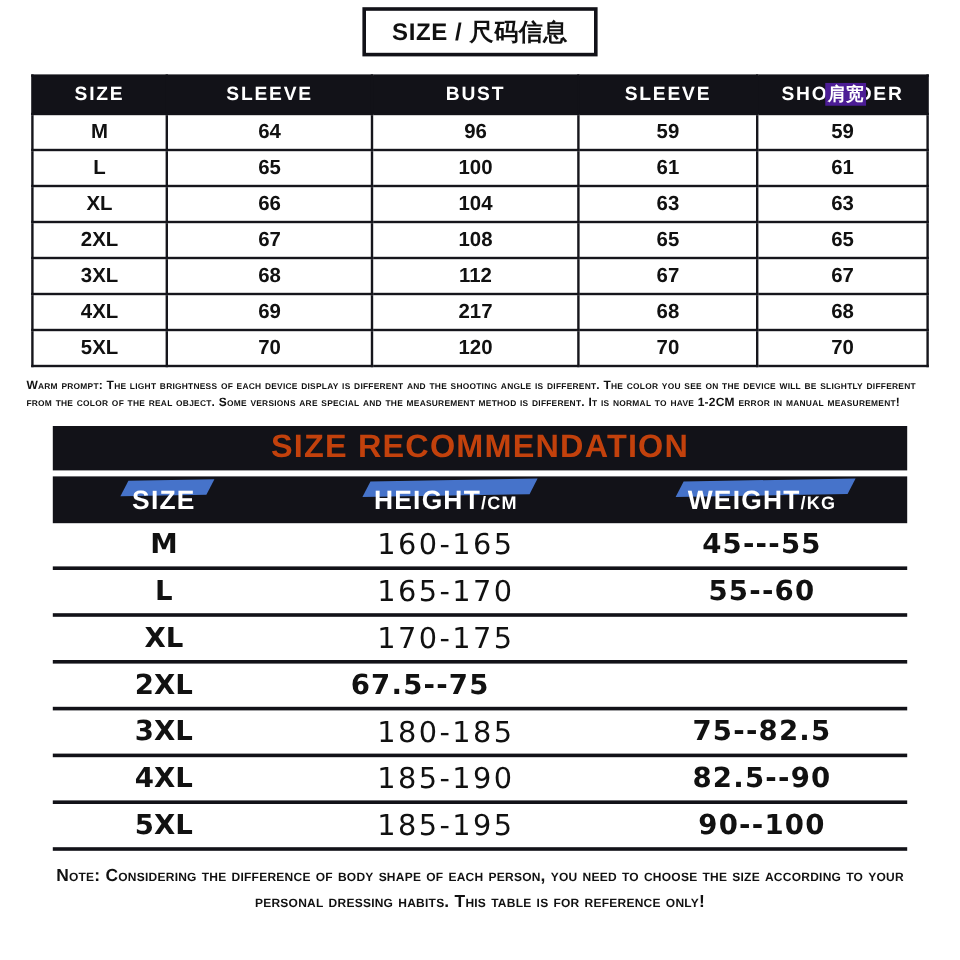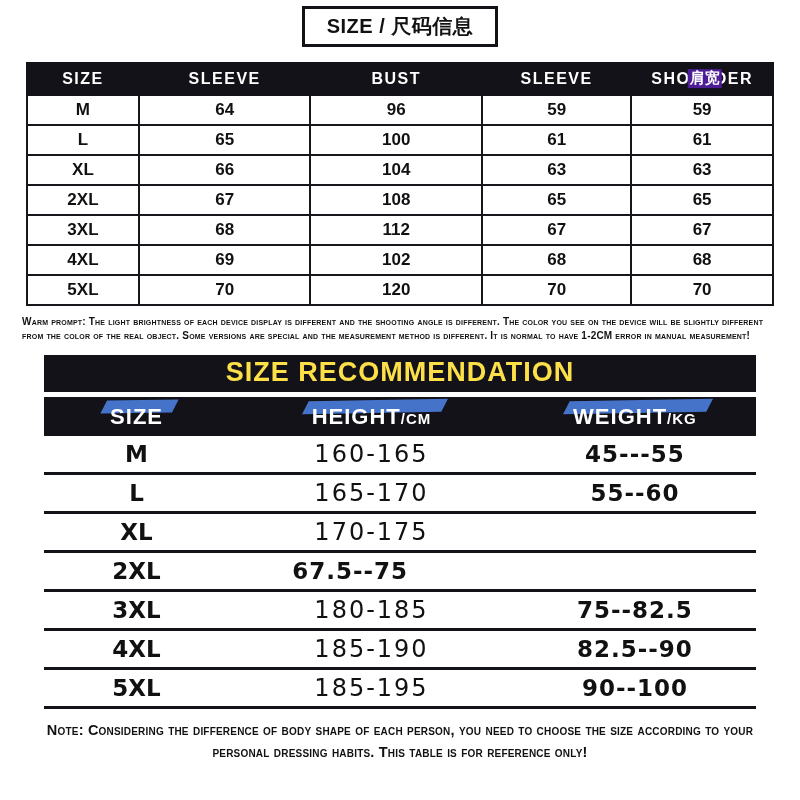--- a/index.html
+++ b/index.html
@@ -18,21 +18,21 @@
   .sh-wrap{position:relative;display:inline-block;}
   .cn-overlay{position:absolute;left:50%;top:50%;transform:translate(-42%,-52%);
               background:#4c1d95;padding:0 2px;font-size:15px;letter-spacing:0;white-space:nowrap;}
 
   
   .warm{width:756px;margin:9px auto 0;text-align:left;font-variant:small-caps;
         font-weight:700;font-size:10px;line-height:1.42;letter-spacing:.2px;}
 
   
   .rec{width:712px;margin:12px auto 0;}
-  .rec-title{background:#121218;color:#fde047;text-align:center;font-size:27px;font-weight:700;
+  .rec-title{background:#121218;color:#c2410c;text-align:center;font-size:27px;font-weight:700;
              letter-spacing:1px;padding:2px 0 4px;}
   .rec-head{display:flex;background:#121218;color:#fff;margin-top:5px;padding:7px 0 6px;
             font-size:22px;font-weight:700;letter-spacing:1px;align-items:center;}
   .col-size{width:26%;text-align:center;}
   .col-height{width:40%;text-align:center;}
   .col-weight{width:34%;text-align:center;}
   .hl{position:relative;display:inline-block;}
   .hl::before{content:"";position:absolute;left:-6px;right:-12px;top:-4px;height:13px;
               background:#4a79d4;opacity:.95;transform:skew(-28deg) rotate(-1deg);}
   .hl-text{position:relative;z-index:1;}
@@ -108,21 +108,21 @@
       <tr>
         <td>3XL</td>
         <td>68</td>
         <td>112</td>
         <td>67</td>
         <td>67</td>
       </tr>
       <tr>
         <td>4XL</td>
         <td>69</td>
-        <td>102</td>
+        <td>217</td>
         <td>68</td>
         <td>68</td>
       </tr>
       <tr>
         <td>5XL</td>
         <td>70</td>
         <td>120</td>
         <td>70</td>
         <td>70</td>
       </tr>

